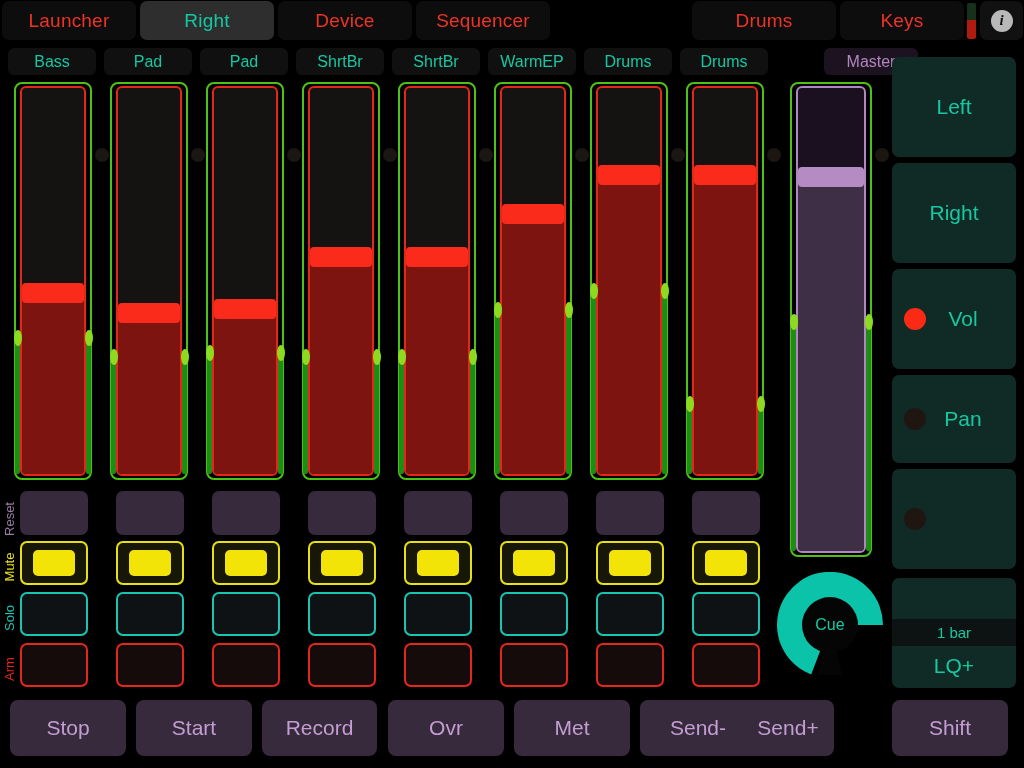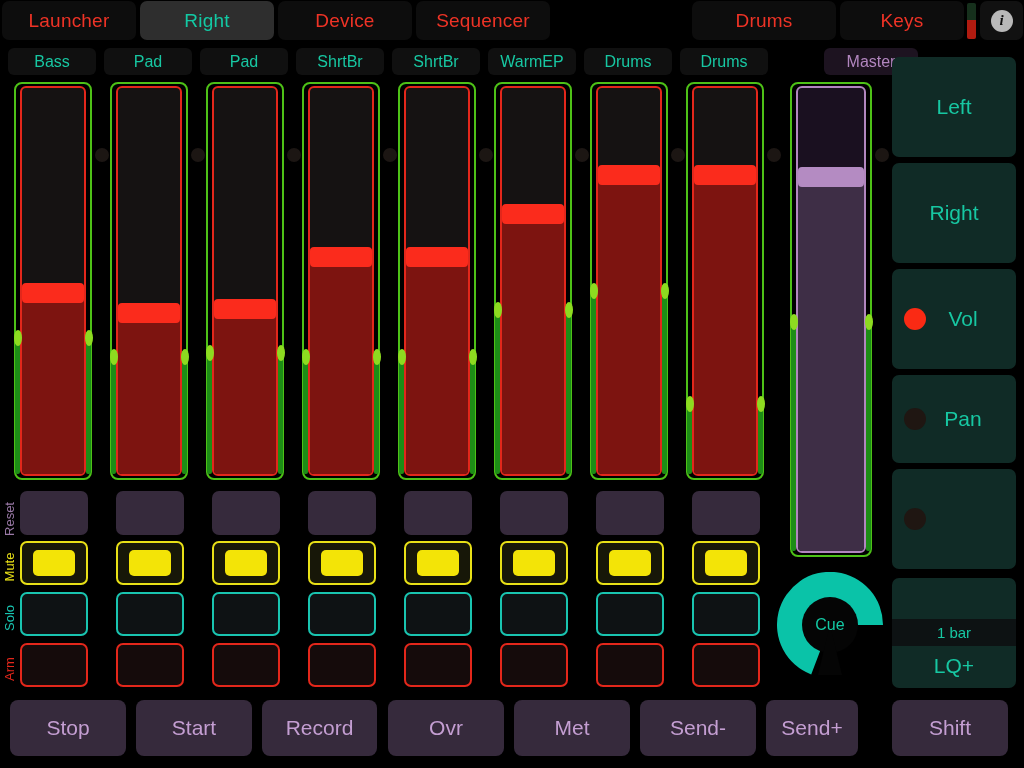--- a/index.html
+++ b/index.html
@@ -310,17 +310,17 @@
     <div class="lq" id="lqplus">LQ+</div>
   </div>
 
   <div id="transport">
       <div class="tbtn" style="left: 10px; width: 116px;">Stop</div>
       <div class="tbtn" style="left: 136px; width: 116px;">Start</div>
       <div class="tbtn" style="left: 262px; width: 115px;">Record</div>
       <div class="tbtn" style="left: 388px; width: 116px;">Ovr</div>
       <div class="tbtn" style="left: 514px; width: 116px;">Met</div>
       <div class="tbtn" style="left: 640px; width: 116px;">Send-</div>
-      <div class="tbtn" style="left: 766px; width: 92px;">Send+</div>
+      <div class="tbtn" style="left: 742px; width: 92px;">Send+</div>
       <div class="tbtn" style="left: 892px; width: 116px;">Shift</div>
     </div>
 
 </div>
 
 </body></html>

